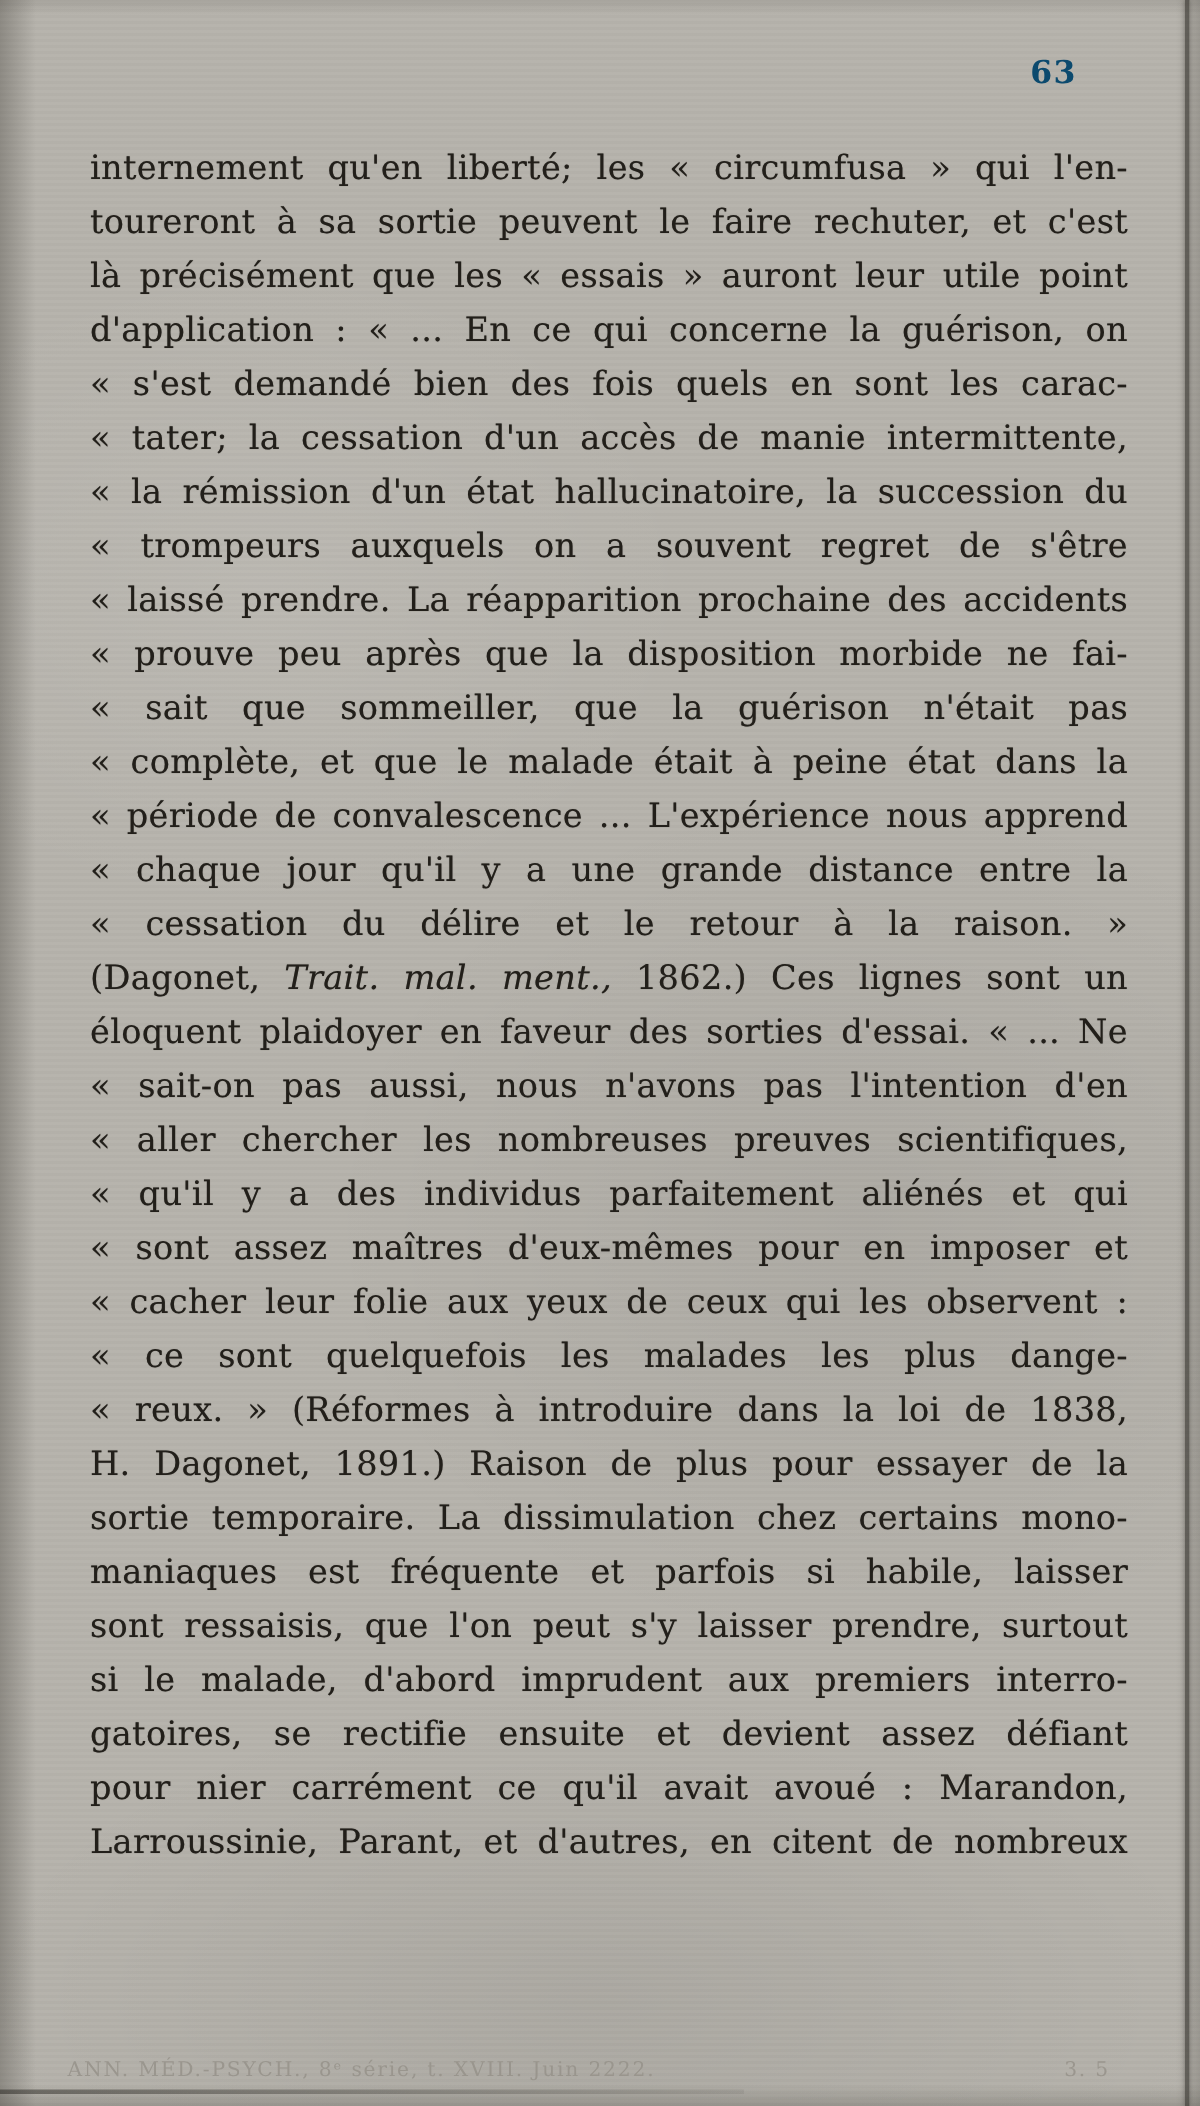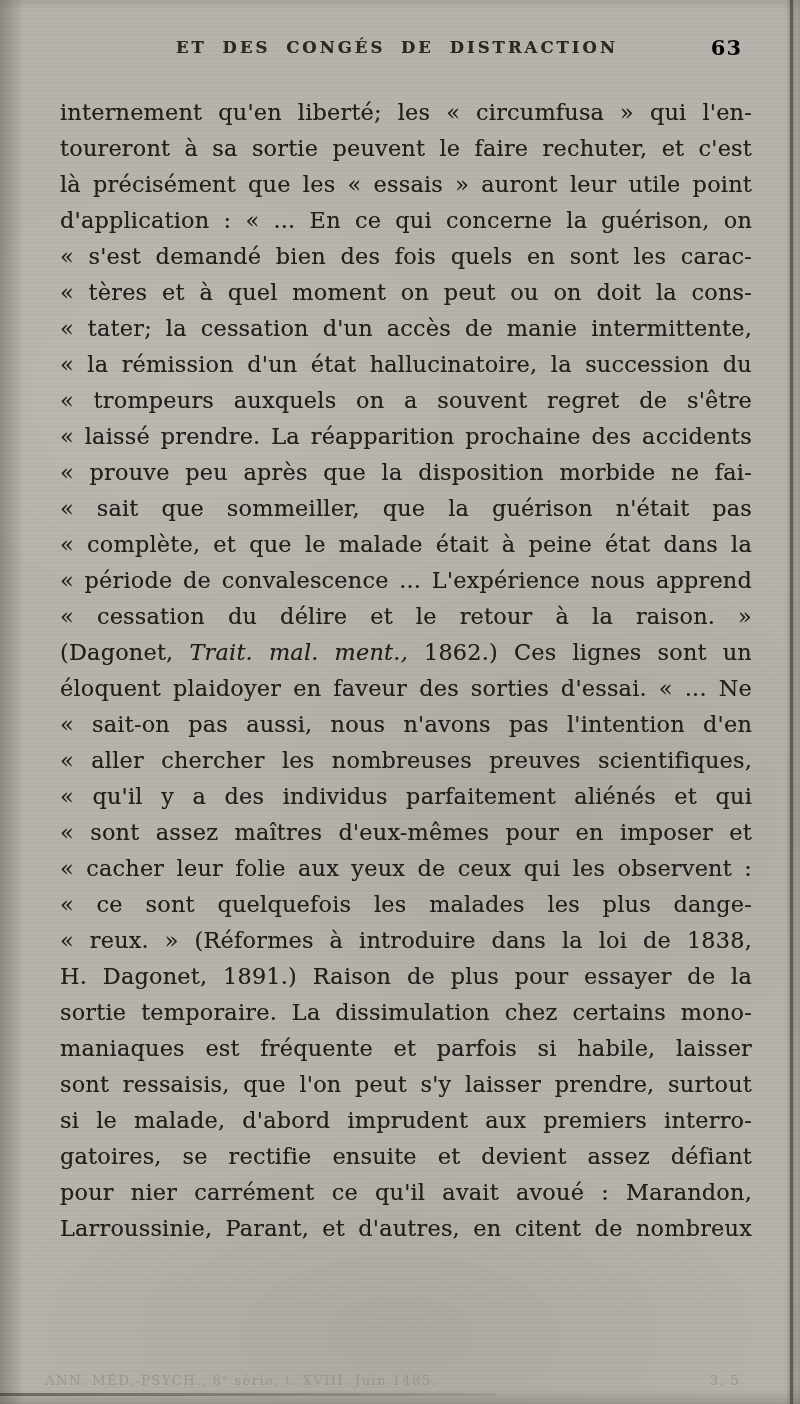--- a/index.html
+++ b/index.html
@@ -31,26 +31,26 @@
   .header-title {
     font-size: 16.5px;
     font-weight: bold;
     letter-spacing: 3px;
     word-spacing: 7px;
     color: #2b2923;
     text-shadow: 0 0 0.6px rgba(43,41,35,0.6);
   }
   .page-number {
     position: absolute;
-    right: 10px;
+    right: 34px;
     top: -3px;
     font-size: 21px;
     font-weight: bold;
     letter-spacing: 1px;
-    color: #000000;
+    color: #0c4a6e;
   }
   .text-block {
     margin-top: 24px;
     margin-left: 18px;
   }
   .text-line {
     font-size: 22.4px;
     line-height: 36px;
     height: 36px;
     white-space: nowrap;
@@ -106,38 +106,37 @@
     position: absolute; left: 0; right: 0; top: 0; height: 10px;
     background: linear-gradient(to bottom, rgba(55,52,46,0.12), rgba(55,52,46,0));
     pointer-events: none;
   }
 </style>
 </head>
 <body>
 
 <div class="page-inner">
   <div class="header">
-    <span class="header-title">ET DES CONGÉS DE DISTRACTION</span>
     <span class="page-number">63</span>
   </div>
   <div class="text-block">
       <div class="text-line"><span>internement qu'en liberté; les « circumfusa » qui l'en-</span></div>
       <div class="text-line"><span>toureront à sa sortie peuvent le faire rechuter, et c'est</span></div>
       <div class="text-line"><span>là précisément que les « essais » auront leur utile point</span></div>
       <div class="text-line"><span>d'application : « ... En ce qui concerne la guérison, on</span></div>
       <div class="text-line"><span>« s'est demandé bien des fois quels en sont les carac-</span></div>
-      <div class="text-line"><span>« tères et à quel moment on peut ou on doit la cons-</span></div>
       <div class="text-line"><span>« tater; la cessation d'un accès de manie intermittente,</span></div>
       <div class="text-line"><span>« la rémission d'un état hallucinatoire, la succession du</span></div>
       <div class="text-line"><span>« trompeurs auxquels on a souvent regret de s'être</span></div>
       <div class="text-line"><span>« laissé prendre. La réapparition prochaine des accidents</span></div>
       <div class="text-line"><span>« prouve peu après que la disposition morbide ne fai-</span></div>
       <div class="text-line"><span>« sait que sommeiller, que la guérison n'était pas</span></div>
       <div class="text-line"><span>« complète, et que le malade était à peine état dans la</span></div>
       <div class="text-line"><span>« période de convalescence ... L'expérience nous apprend</span></div>
+      <div class="text-line"><span>« chaque jour qu'il y a une grande distance entre la</span></div>
       <div class="text-line"><span>« cessation du délire et le retour à la raison. »</span></div>
       <div class="text-line"><span>(Dagonet, </span><span class="italic">Trait. mal. ment.,</span><span> 1862.) Ces lignes sont un</span></div>
       <div class="text-line"><span>éloquent plaidoyer en faveur des sorties d'essai. « ... Ne</span></div>
       <div class="text-line"><span>« sait-on pas aussi, nous n'avons pas l'intention d'en</span></div>
       <div class="text-line"><span>« aller chercher les nombreuses preuves scientifiques,</span></div>
       <div class="text-line"><span>« qu'il y a des individus parfaitement aliénés et qui</span></div>
       <div class="text-line"><span>« sont assez maîtres d'eux-mêmes pour en imposer et</span></div>
       <div class="text-line"><span>« cacher leur folie aux yeux de ceux qui les observent :</span></div>
       <div class="text-line"><span>« ce sont quelquefois les malades les plus dange-</span></div>
       <div class="text-line"><span>« reux. » (Réformes à introduire dans la loi de 1838,</span></div>
@@ -146,21 +145,21 @@
       <div class="text-line"><span>maniaques est fréquente et parfois si habile, laisser</span></div>
       <div class="text-line"><span>sont ressaisis, que l'on peut s'y laisser prendre, surtout</span></div>
       <div class="text-line"><span>si le malade, d'abord imprudent aux premiers interro-</span></div>
       <div class="text-line"><span>gatoires, se rectifie ensuite et devient assez défiant</span></div>
       <div class="text-line"><span>pour nier carrément ce qu'il avait avoué : Marandon,</span></div>
       <div class="text-line"><span>Larroussinie, Parant, et d'autres, en citent de nombreux</span></div>
     </div>
 </div>
 
 <div class="footer">
-  <span>ANN. MÉD.-PSYCH., 8ᵉ série, t. XVIII. Juin 1485.</span>
+  <span>ANN. MÉD.-PSYCH., 8ᵉ série, t. XVIII. Juin 2222.</span>
   <span>3.  5</span>
 </div>
 
 <div class="edge-top-shade"></div>
 <div class="edge-left"></div>
 <div class="edge-right-shade"></div>
 <div class="edge-right-line"></div>
 <div class="edge-bottom-line"></div>
 <div class="edge-bottom-shade"></div>
 

